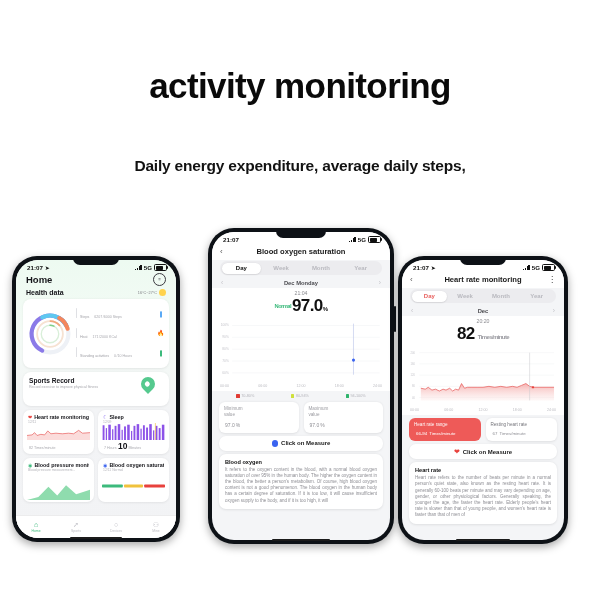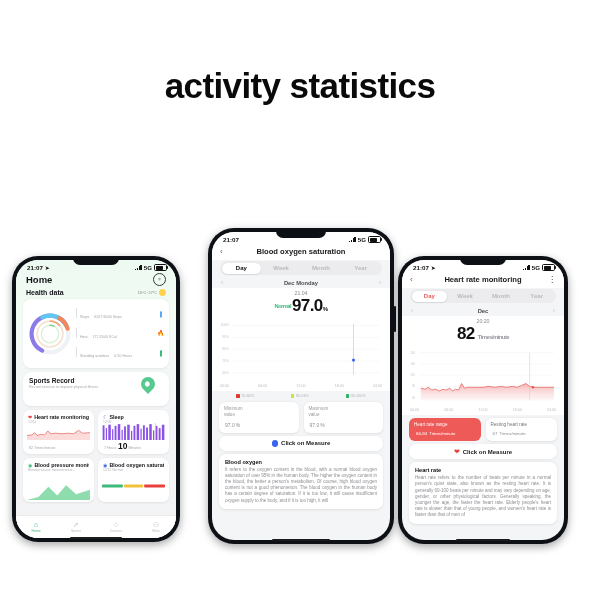--- a/index.html
+++ b/index.html
@@ -26,21 +26,21 @@
   .phone{position:absolute;background:#0d1116;border-radius:26px;
     box-shadow:0 3px 9px rgba(0,0,0,.35);padding:4px;box-sizing:border-box;}
   .screen{width:100%;height:100%;background:#fff;border-radius:22px;
     overflow:hidden;position:relative;}
   .notch{position:absolute;left:50%;transform:translateX(-50%);top:0;
     background:#0d1116;border-bottom-left-radius:7px;border-bottom-right-radius:7px;z-index:9;}
   .homebar{position:absolute;bottom:3px;left:50%;transform:translateX(-50%);
     height:2.5px;border-radius:2px;background:#1b1b1b;z-index:9;}
   .sidebtn{position:absolute;background:#0d1116;border-radius:2px;}
 
-  #phone-left{left:12px;top:256px;width:168px;height:286px;}
+  #phone-left{left:12px;top:256px;width:168px;height:286px;border-radius:25px;}
   #phone-center{left:208px;top:228px;width:186px;height:316px;}
   #phone-right{left:398px;top:256px;width:170px;height:288px;}
 
   
   .statusbar{display:flex;align-items:center;justify-content:space-between;
     padding:4px 9px 1px 11px;font-size:6.2px;font-weight:bold;color:#111;}
   .sb-left{display:flex;align-items:center;gap:2px;}
   .sb-right{display:flex;align-items:center;gap:2px;}
   .sig{display:inline-block;width:7px;height:5px;position:relative;}
   .sig i{position:absolute;bottom:0;width:1.2px;background:#111;}
@@ -167,23 +167,24 @@
   .tab .ic{font-size:7px;color:#c2c2c8;line-height:8px;}
   .tab .lb{font-size:3.4px;color:#bcbcc2;margin-top:.5px;}
   .tab.active .ic,.tab.active .lb{color:#3cba7c;}
 </style>
 </head>
 <body>
 
 <div class="page">
 
   <div class="headline">
-    <div>activity statistics</div>
+    <div>activity monitoring</div>
   </div>
   <div class="subhead">
+    <div>Daily energy expenditure, average daily steps,</div>
   </div>
 
   <div class="phone" id="phone-left">
     <div class="notch" style="width:46px;height:9px;"></div>
     <div class="homebar" style="width:52px;"></div>
     <div class="screen">
       <div class="homewrap">
 
         <div class="statusbar">
           <div class="sb-left">

